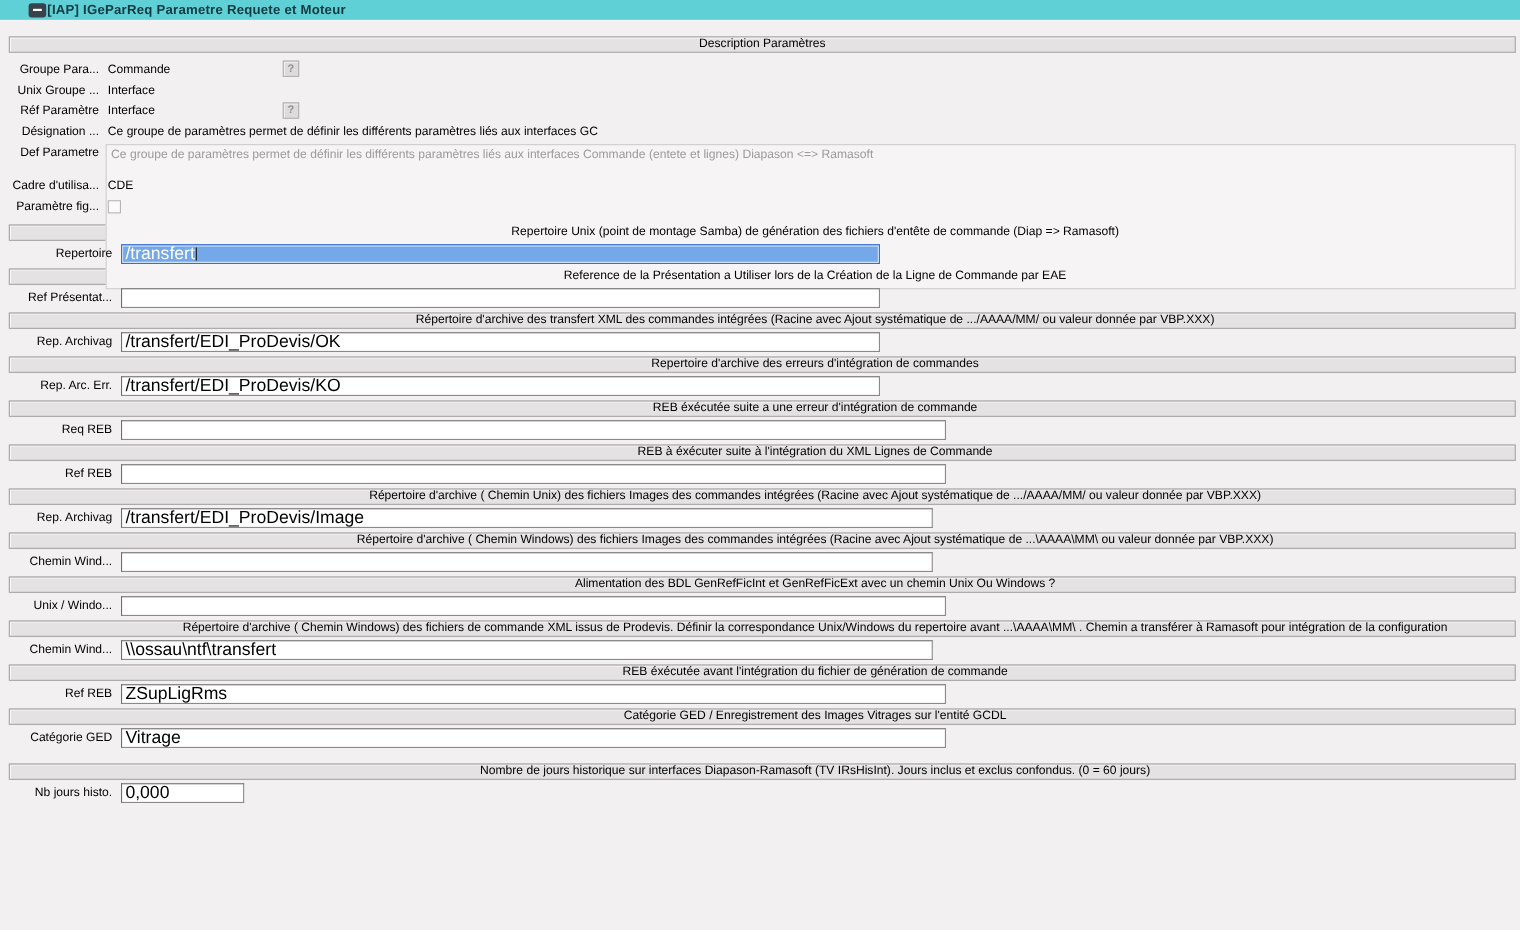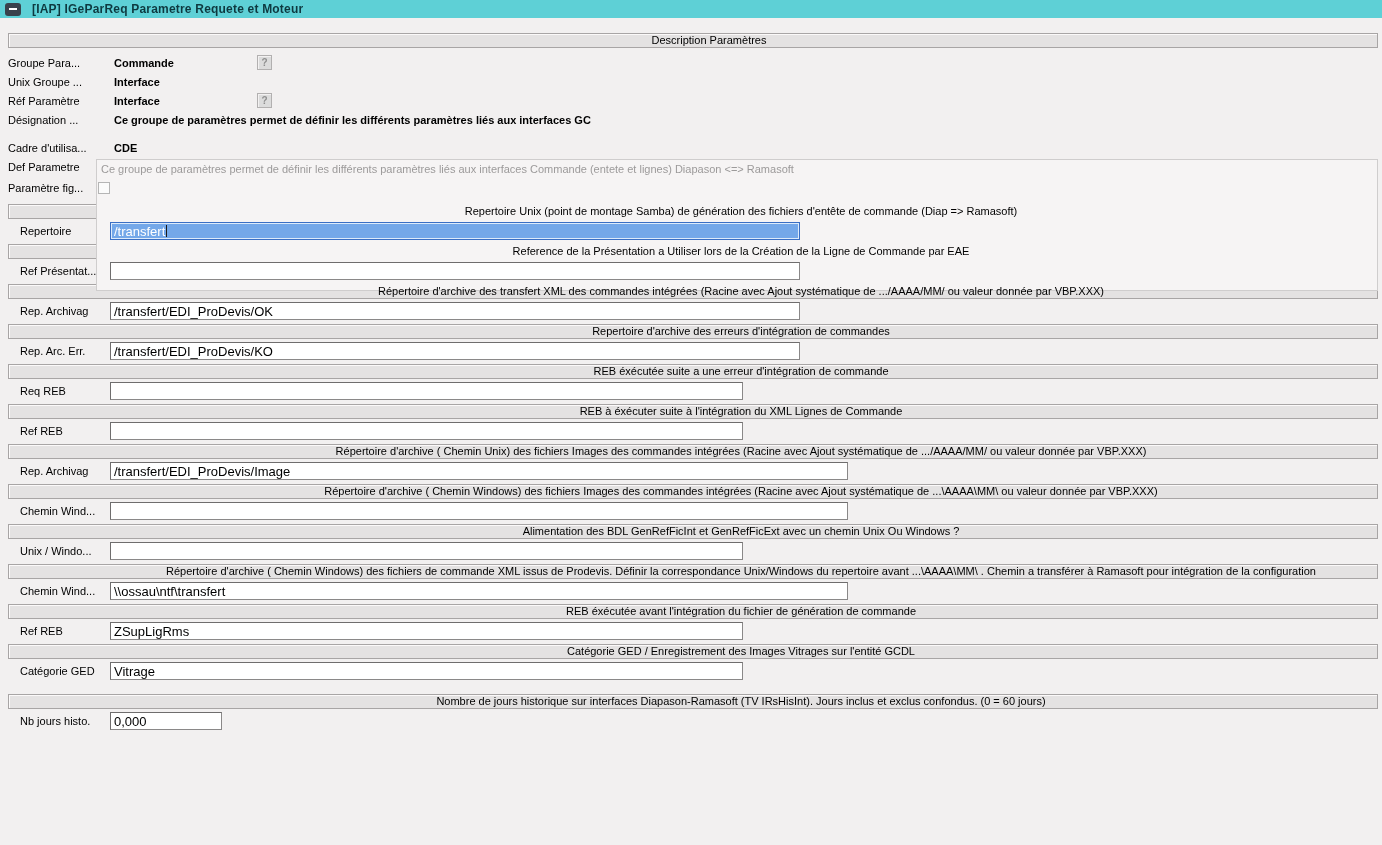--- a/index.html
+++ b/index.html
@@ -8,21 +8,21 @@
     font-family:"Liberation Sans", sans-serif;
     font-size:11px;
     color:#000;
     background:#f2f0f0;
   }
   .window { width:1382px; height:845px; position:relative; background:#f2f0f0; }
 
   
   .titlebar {
     height:18px; background:#5ed0d6;
-    display:flex; align-items:center; padding-left:5px; gap:11px;
+    display:flex; align-items:center; padding-left:26px; gap:1px;
   }
   .win-icon {
     width:16px; height:13px; background:#39424c; border-radius:3px;
     display:flex; align-items:center; justify-content:center; cursor:default;
   }
   .win-icon::after { content:""; width:8px; height:2px; background:#fefefe; }
   .title-text { color:#0e3940; font-size:12px; font-weight:bold; letter-spacing:.2px; }
 
   .main { padding:15px 4px 0 8px; }
 
@@ -31,24 +31,24 @@
     width:1370px; height:15px; background:#e4e2e2;
     border:1px solid #a8a5a5;
     box-shadow:inset 1px 1px 0 #fbf9f9;
     text-align:center; line-height:13px; overflow:hidden; white-space:nowrap;
   }
   .bar .bar-text { position:relative; left:48px; }
 
   
   .row { display:flex; align-items:center; position:relative; }
   .label {
-    width:82px; flex:0 0 82px; text-align:left;
+    width:82px; flex:0 0 82px; text-align:right;
     white-space:nowrap; overflow:hidden; color:#000;
   }
-  .val { margin-left:24px; white-space:nowrap;font-weight:bold; }
+  .val { margin-left:8px; white-space:nowrap; }
 
   .desc-rows .row { height:19px; }
 
   .help-btn {
     position:absolute; left:249px; top:2px;
     width:15px; height:15px; background:#dcdcdc;
     border:1px solid #b2b0b0; box-shadow:inset 1px 1px 0 #f3f1f1;
     color:#8f8f8f; font-size:10px; font-weight:bold;
     text-align:center; line-height:13px; cursor:default;
   }
@@ -70,25 +70,25 @@
 
   .sections { margin-top:7px; }
   .section { margin-bottom:4px; }
   .section .row { margin-top:3px; margin-bottom:0; height:18px;margin-left:12px; }
   .section.gap-before { margin-top:14px; }
 
   input.field, .field-fake {
     margin-left:8px; height:18px;
     background:#fff; border:1px solid #8a8888;
     border-top-color:#6f6d6d; border-left-color:#6f6d6d;
-    font-family:"Liberation Sans", sans-serif; font-size:13px;
+    font-family:"Liberation Sans", sans-serif; font-size:16px;
     padding:0 3px; color:#000;
   }
   .w-standard { width:690px; }
-  .w-narrow   { width:633px; }
+  .w-narrow   { width:750px; }
   .w-wide     { width:738px; }
   .w-small    { width:112px; text-align:left; padding-right:28px; }
 
   
   .field-fake.selected {
     display:flex; align-items:center;
     border:1px solid #3a6fc4;
     background:#74a8e9;
     box-shadow:inset 0 0 0 1px #dcebfb;
     color:#fff;
@@ -103,21 +103,21 @@
 <div class="window">
 
   <div class="titlebar">
     <span class="win-icon"></span>
     <span class="title-text">[IAP] IGeParReq Parametre Requete et Moteur</span>
   </div>
 
   <div class="main">
 
     <div class="bar">
-      <span class="bar-text" style="left:16px">Description Paramètres</span>
+      <span class="bar-text" style="left:0">Description Paramètres</span>
     </div>
 
     <div class="desc-rows">
       <div class="row" style="margin-top:5px">
         <span class="label">Groupe Para...</span>
         <span class="val">Commande</span>
         <span class="help-btn">?</span>
       </div>
       <div class="row">
         <span class="label">Unix Groupe ...</span>
@@ -125,27 +125,27 @@
       </div>
       <div class="row">
         <span class="label">Réf Paramètre</span>
         <span class="val">Interface</span>
         <span class="help-btn">?</span>
       </div>
       <div class="row">
         <span class="label">Désignation ...</span>
         <span class="val">Ce groupe de paramètres permet de définir les différents paramètres liés aux interfaces GC</span>
       </div>
+      <div class="row textarea-row">
+        <span class="label">Def Parametre</span>
+        <div class="def-textarea">Ce groupe de paramètres permet de définir les différents paramètres liés aux interfaces Commande (entete et lignes) Diapason &lt;=&gt; Ramasoft</div>
+      </div>
       <div class="row cadre-row">
         <span class="label">Cadre d'utilisa...</span>
         <span class="val">CDE</span>
-      </div>
-      <div class="row textarea-row">
-        <span class="label">Def Parametre</span>
-        <div class="def-textarea">Ce groupe de paramètres permet de définir les différents paramètres liés aux interfaces Commande (entete et lignes) Diapason &lt;=&gt; Ramasoft</div>
       </div>
       <div class="row fige-row">
         <span class="label">Paramètre fig...</span>
         <span class="checkbox"></span>
       </div>
     </div>
 
     <div class="sections">
 
       <div class="section">

